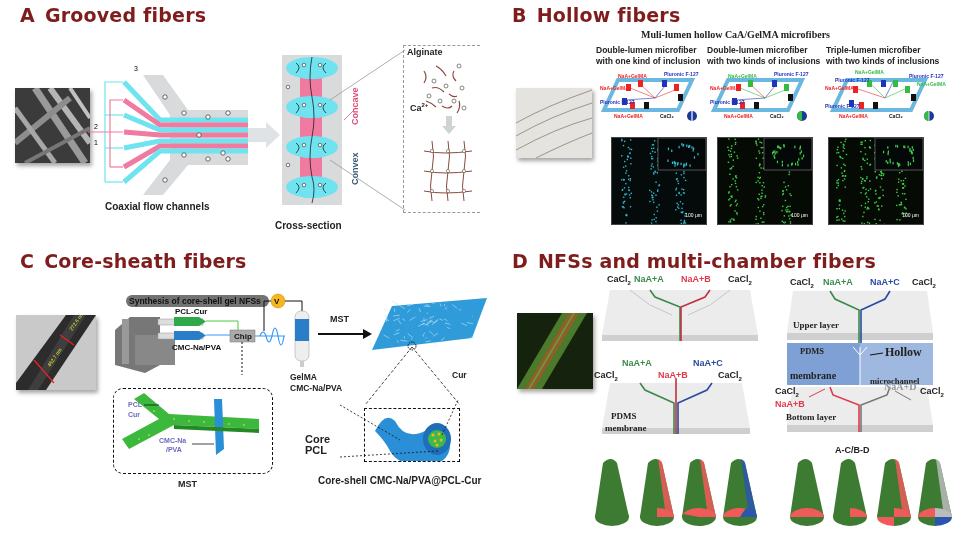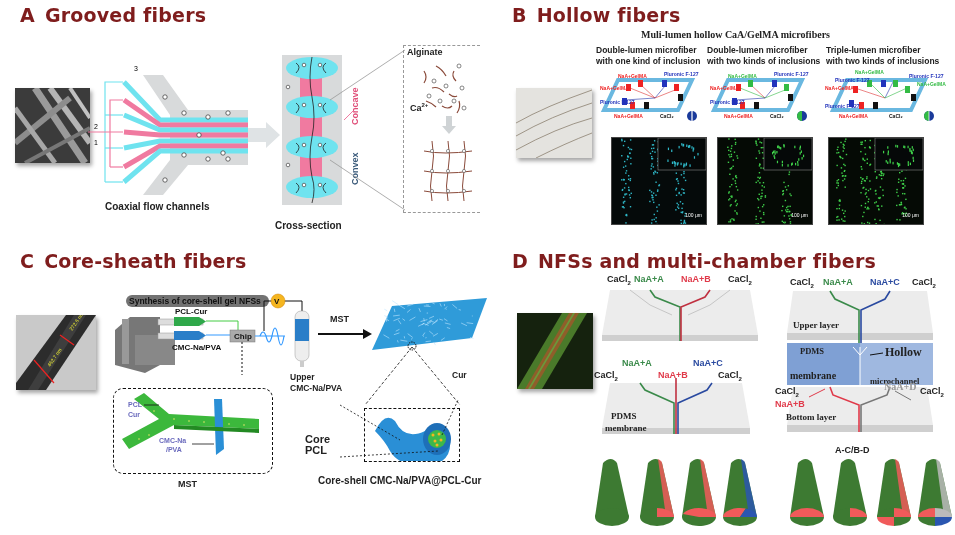--- a/index.html
+++ b/index.html
@@ -1058,21 +1058,21 @@
       <line x1="48.46587791495199" y1="13.928840877914952" x2="46.926526063100134" y2="10.184224965706449"></line>
     </g>
   <circle cx="40" cy="48" r="4" fill="none" stroke="#111" stroke-width="1" stroke-dasharray="1.5,1"></circle>
 </svg>
 <svg class="abs" style="left:360px;top:345px;" width="110" height="65">
   <line x1="52" y1="2" x2="5" y2="60" stroke="#111" stroke-width="0.8" stroke-dasharray="3,2"></line>
   <line x1="52" y1="2" x2="100" y2="60" stroke="#111" stroke-width="0.8" stroke-dasharray="3,2"></line>
 </svg>
 
 <div class="lbl center" style="left:290px;top:372px;font-size:8.5px;line-height:11px;width:70px;">
-  <div>Upper</div>
+  <div>GelMA</div>
   <div>CMC-Na/PVA</div>
 </div>
 <div class="lbl center" style="left:305px;top:434px;font-size:11px;line-height:11px;width:30px;">
   <div>Core</div>
   <div>PCL</div>
 </div>
 <div class="lbl" style="left:452px;top:370px;font-size:8.5px;">Cur</div>
 
 <div class="abs" style="left:364px;top:408px;width:94px;height:52px;border:1px dashed #111;">
   <svg width="94" height="52">

